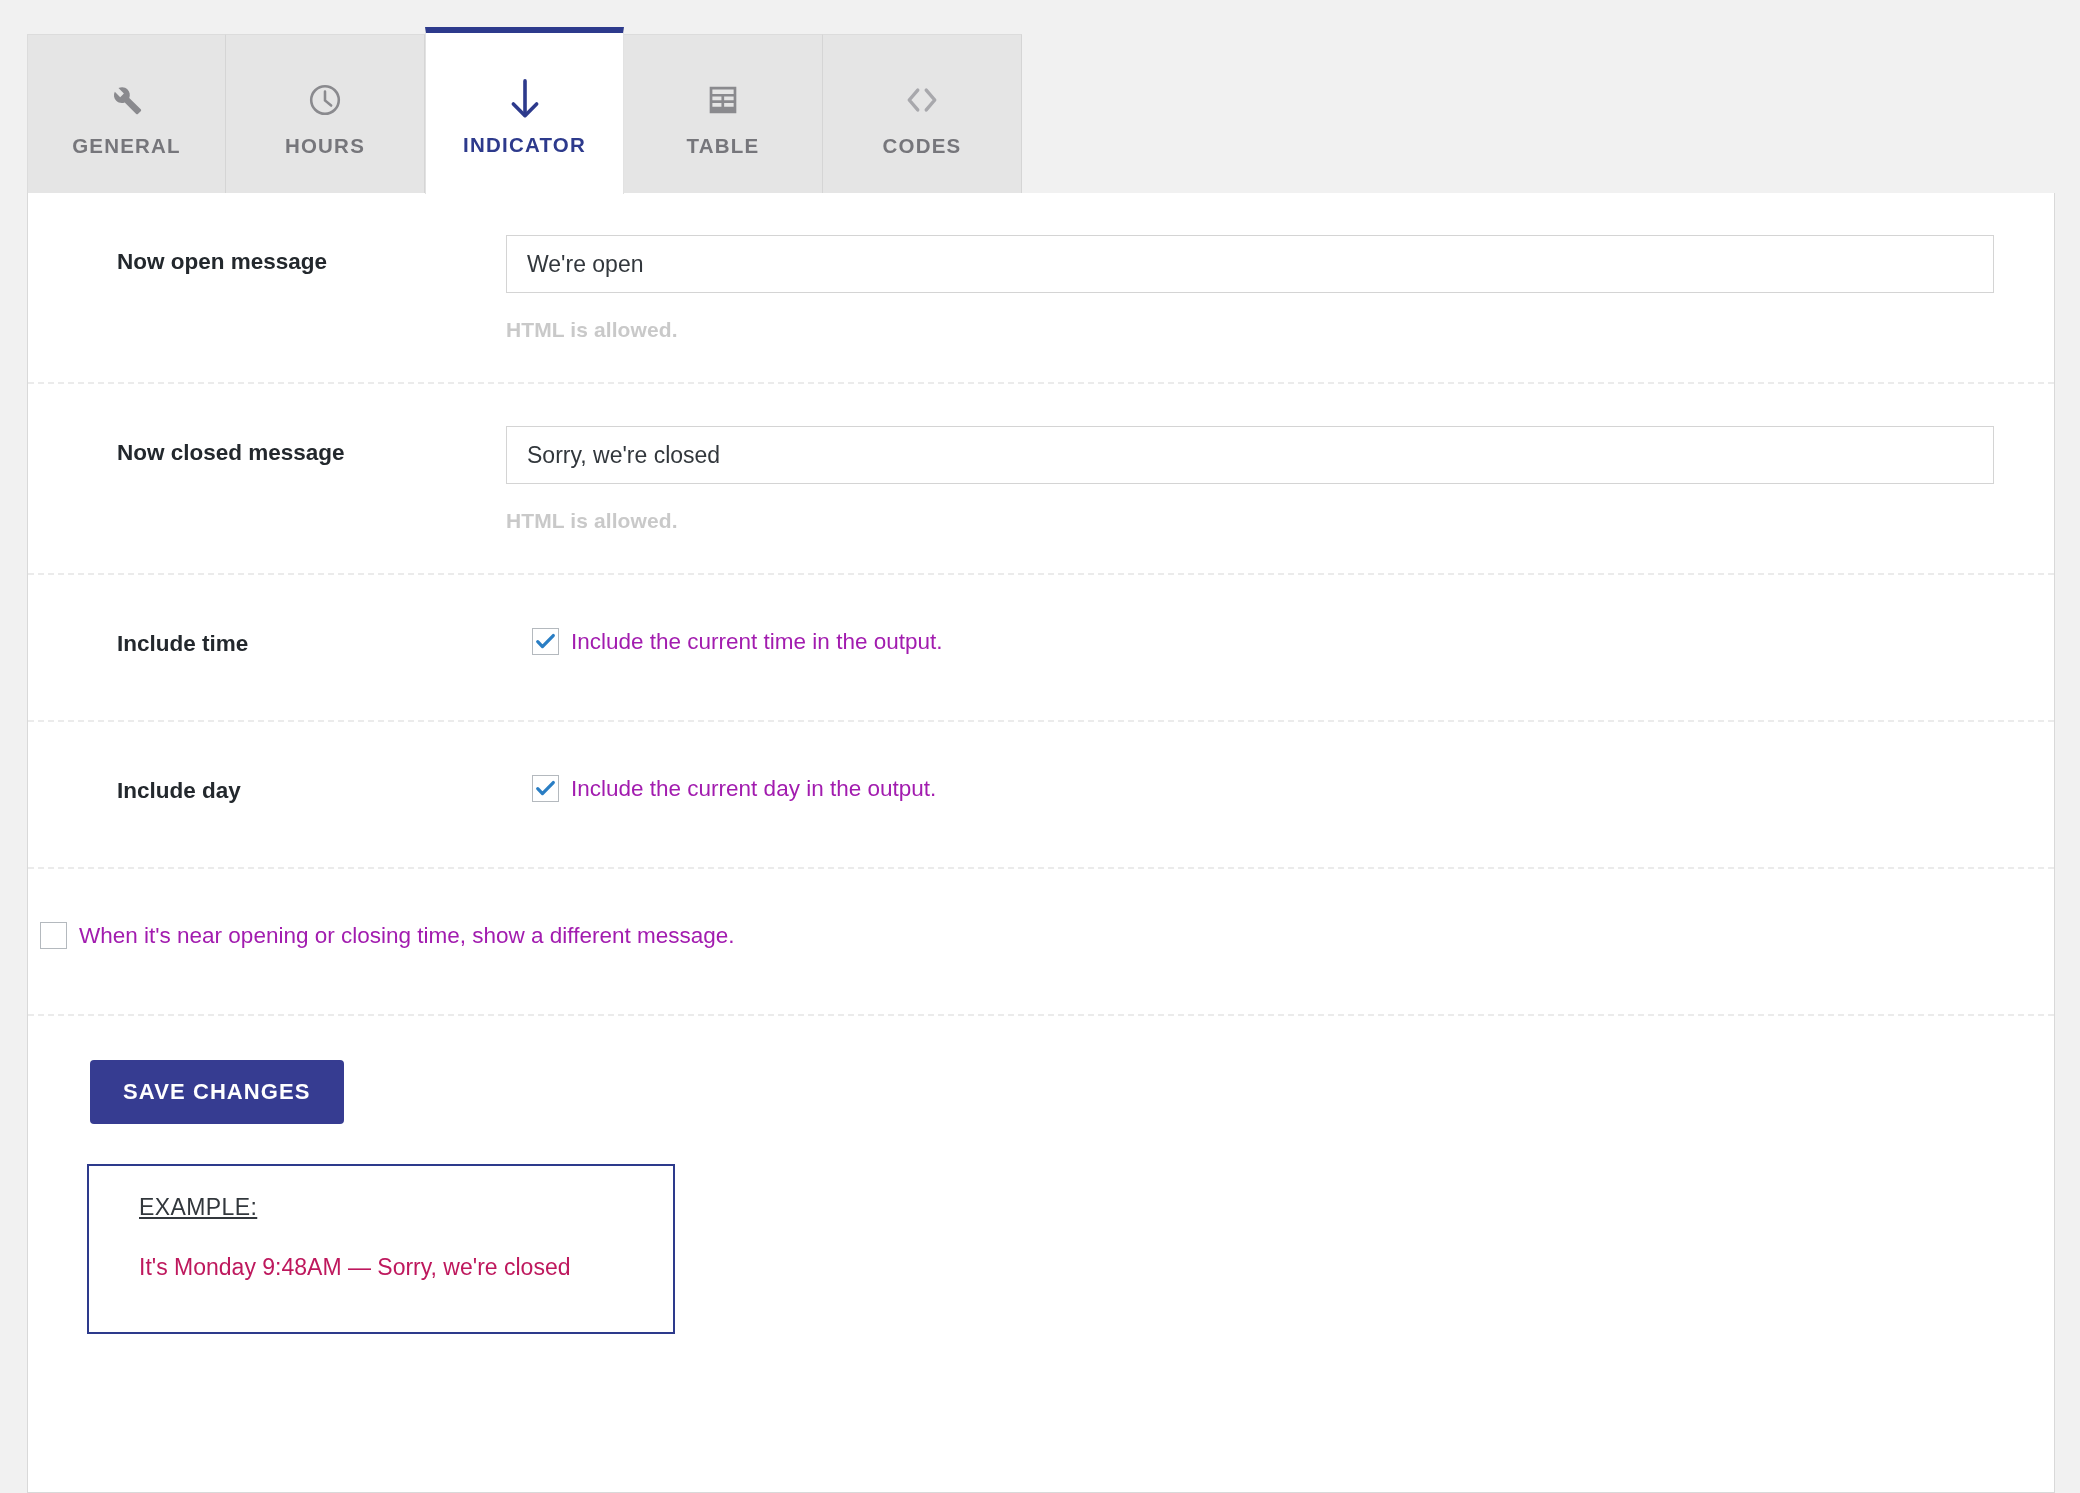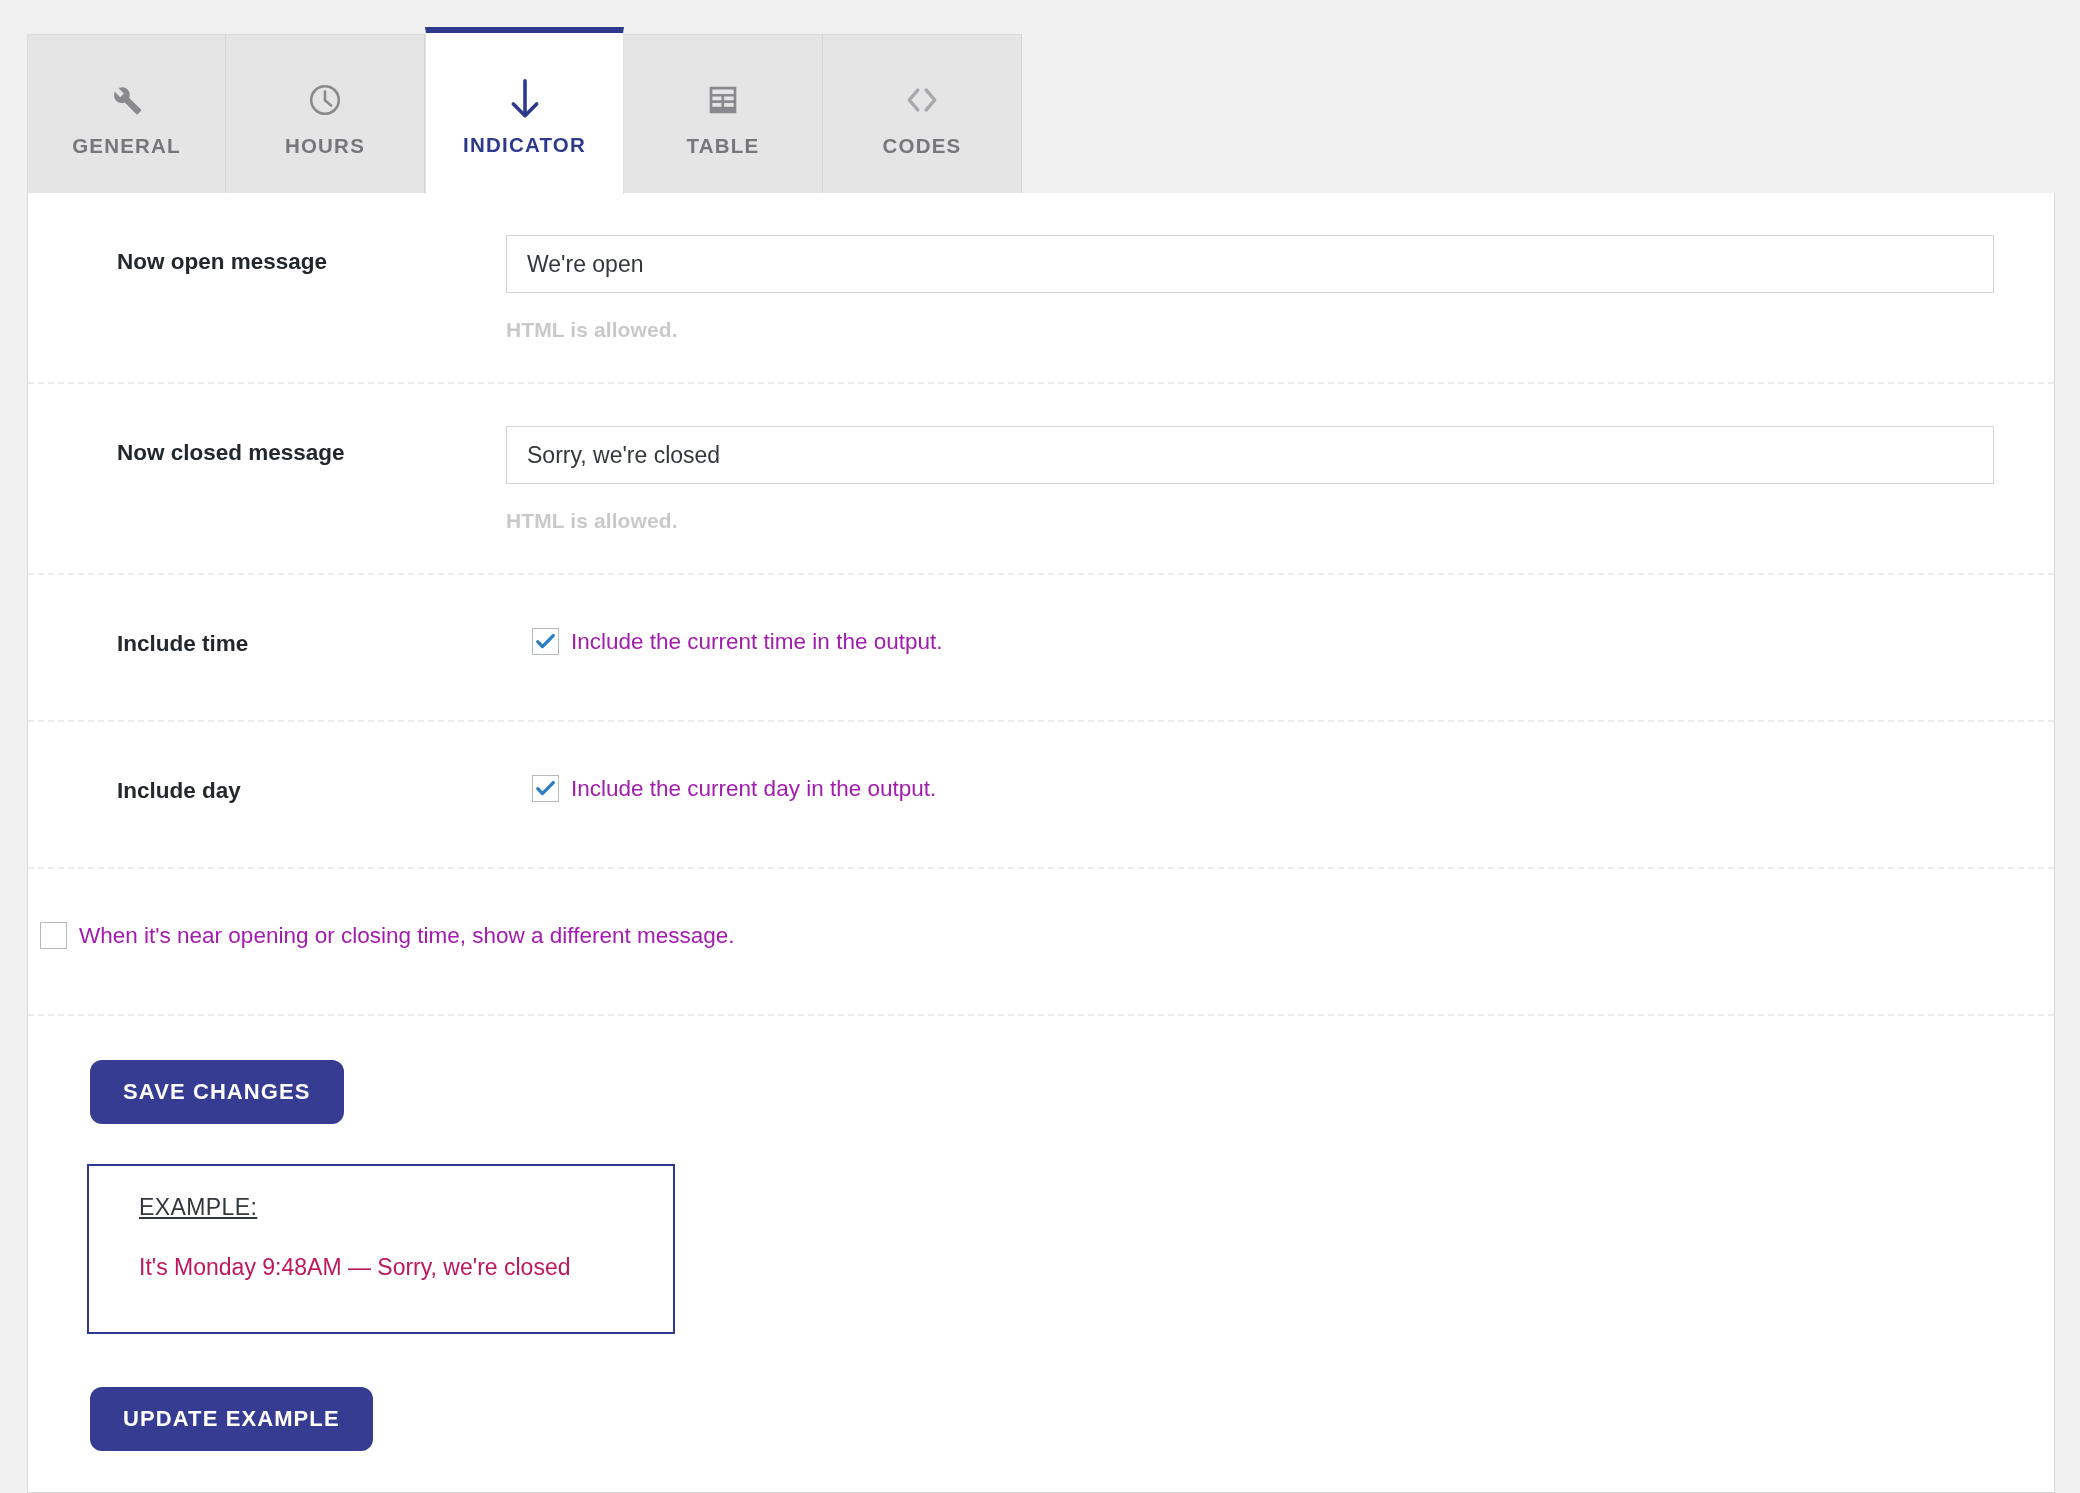--- a/index.html
+++ b/index.html
@@ -142,21 +142,21 @@
     color: #a21caf;
     line-height: 1.2;
   }
 
   
   .btn {
     display: inline-block;
     background: #363c91;
     color: #ffffff;
     border: none;
-    border-radius: 12px;
+    border-radius: 4px;
     font-family: "Liberation Sans", sans-serif;
     font-size: 22px;
     font-weight: bold;
     letter-spacing: 1.1px;
     padding: 21px 33px;
     cursor: pointer;
     text-transform: uppercase;
     line-height: 1;
   }
 
@@ -299,17 +299,14 @@
 
   <div class="save-area">
     <button class="btn">SAVE CHANGES</button>
   </div>
 
   <div class="example-box">
     <div class="example-title">EXAMPLE:</div>
     <div class="example-text">It's Monday 9:48AM — Sorry, we're closed</div>
   </div>
 
-  <div class="update-area">
-    <button class="btn">UPDATE EXAMPLE</button>
-  </div>
 
 </div>
 
 </body></html>

